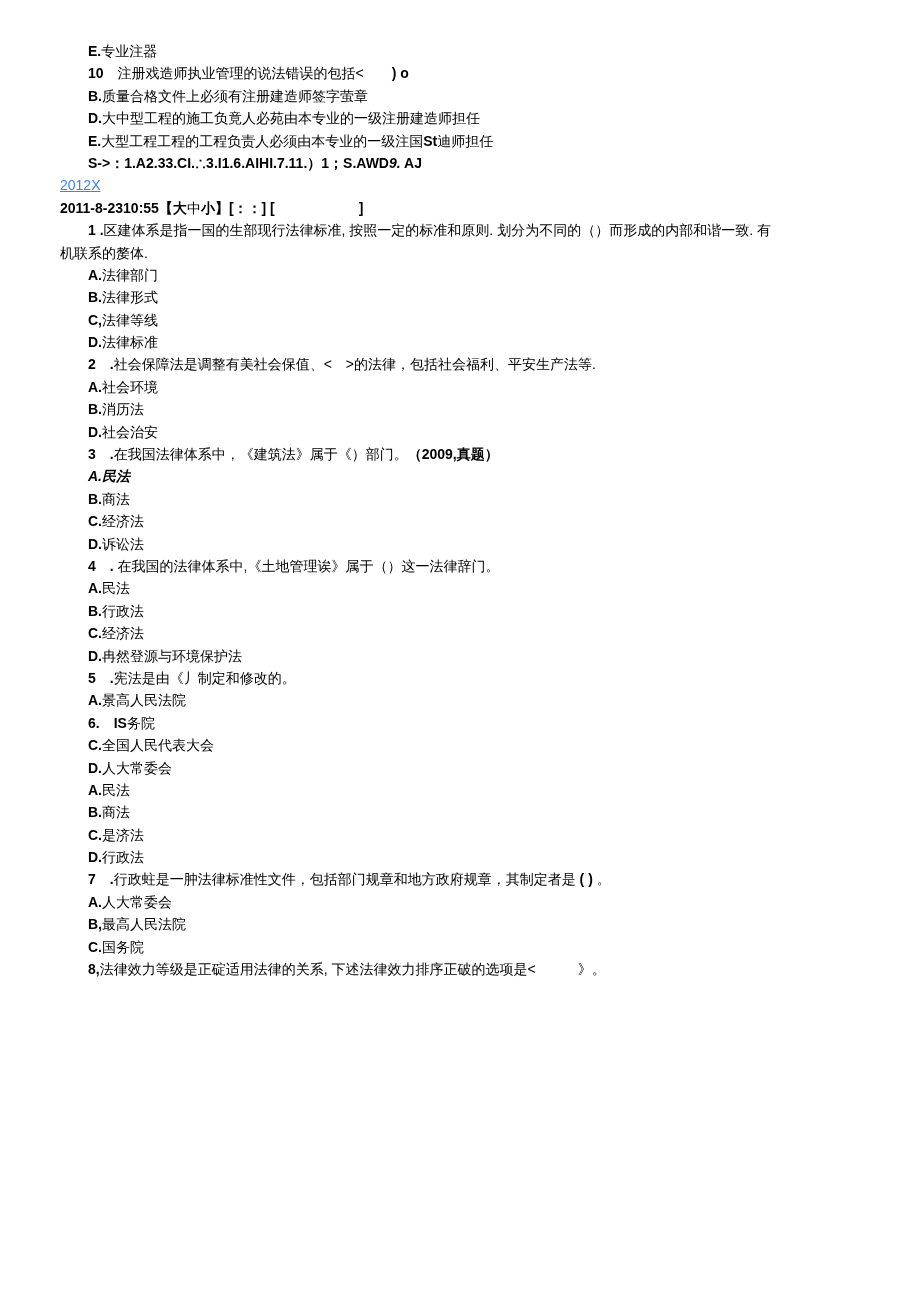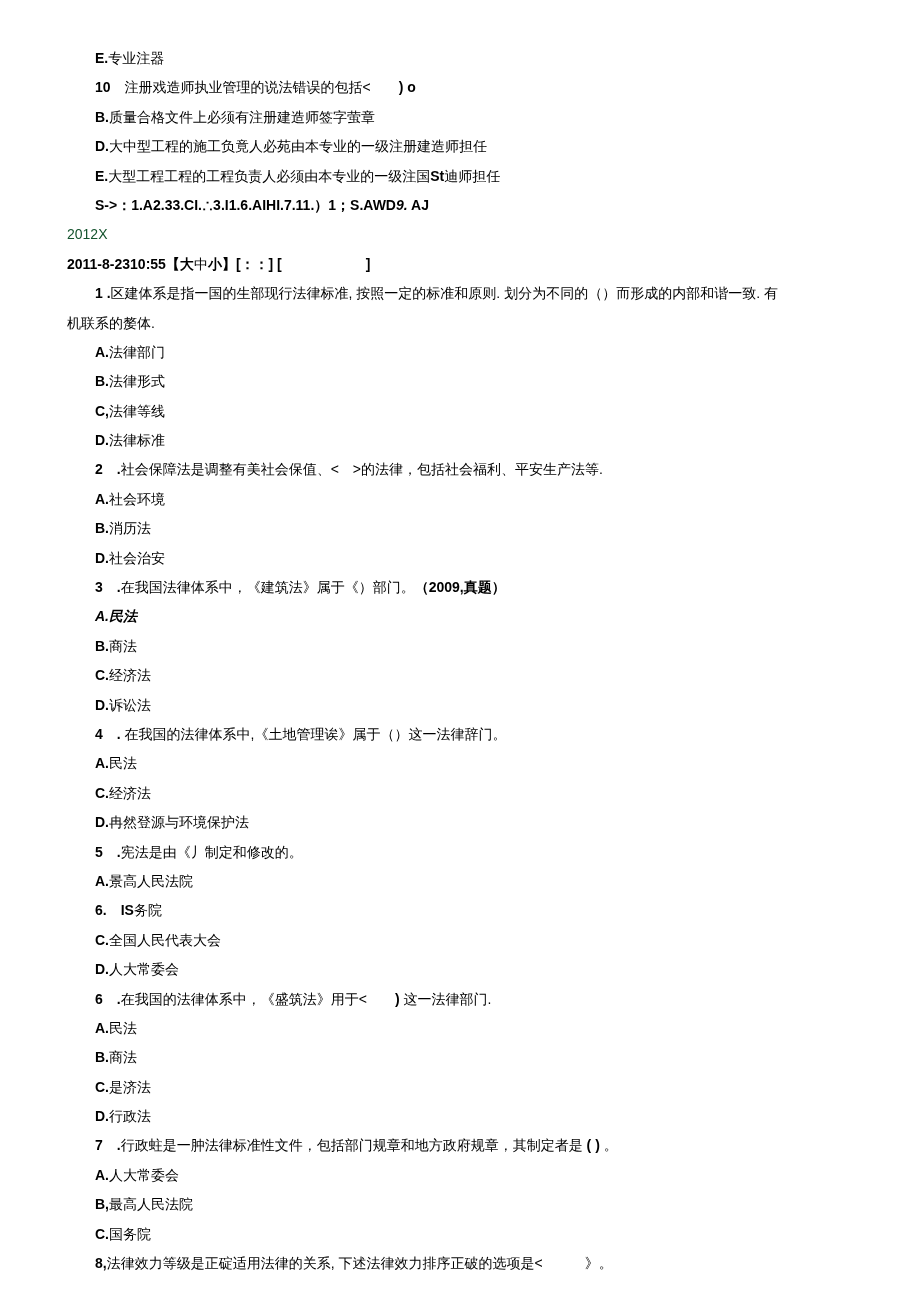--- a/index.html
+++ b/index.html
@@ -6,34 +6,35 @@
     font-family: "Microsoft YaHei", "SimSun", sans-serif;
     font-size: 14px;
     line-height: 1.6;
     color: #000;
     background: #fff;
     margin: 0;
     padding: 40px 60px;
     width: 800px;
   }
   .line {
-    margin: 7px;
+    margin: 0;
     padding: 0;
   }
   .indent1 {
     padding-left: 28px;
   }
   .bold {
     font-weight: bold;
   }
   .italic {
     font-style: italic;
   }
   .red {
-    color: #14532d;
+    color: #3b82f6;
+    text-decoration: underline;
   }
   .underline {
     text-decoration: underline;
   }
 </style>
 </head>
 <body>
 
 <div id="doc">
     <p class="line indent1"><span class="bold">E.</span>专业注器</p>
@@ -54,28 +55,28 @@
     <p class="line indent1"><span class="bold">A.</span>社会环境</p>
     <p class="line indent1"><span class="bold">B.</span>消历法</p>
     <p class="line indent1"><span class="bold">D.</span>社会治安</p>
     <p class="line indent1"><span class="bold">3　.</span>在我国法律体系中，《建筑法》属于《）部门。<span class="bold">（2009,真题）</span></p>
     <p class="line indent1 bold italic">A.民法</p>
     <p class="line indent1"><span class="bold">B.</span>商法</p>
     <p class="line indent1"><span class="bold">C.</span>经济法</p>
     <p class="line indent1"><span class="bold">D.</span>诉讼法</p>
     <p class="line indent1"><span class="bold">4　.</span> 在我国的法律体系中,《土地管理诶》属于（）这一法律辞门。</p>
     <p class="line indent1"><span class="bold">A.</span>民法</p>
+    <p class="line indent1"><span class="bold">B.</span>行政法</p>
     <p class="line indent1"><span class="bold">C.</span>经济法</p>
     <p class="line indent1"><span class="bold">D.</span>冉然登源与环境保护法</p>
     <p class="line indent1"><span class="bold">5　.</span>宪法是由《丿制定和修改的。</p>
     <p class="line indent1"><span class="bold">A.</span>景高人民法院</p>
     <p class="line indent1"><span class="bold">6.　IS</span>务院</p>
     <p class="line indent1"><span class="bold">C.</span>全国人民代表大会</p>
     <p class="line indent1"><span class="bold">D.</span>人大常委会</p>
-    <p class="line indent1"><span class="bold">6　.</span>在我国的法律体系中，《盛筑法》用于&lt;　　<span class="bold">)</span> 这一法律部门.</p>
     <p class="line indent1"><span class="bold">A.</span>民法</p>
     <p class="line indent1"><span class="bold">B.</span>商法</p>
     <p class="line indent1"><span class="bold">C.</span>是济法</p>
     <p class="line indent1"><span class="bold">D.</span>行政法</p>
     <p class="line indent1"><span class="bold">7　.</span>行政蛀是一肿法律标准性文件，包括部门规章和地方政府规章，其制定者是 <span class="bold">( )</span> 。</p>
     <p class="line indent1"><span class="bold">A.</span>人大常委会</p>
     <p class="line indent1"><span class="bold">B,</span>最高人民法院</p>
     <p class="line indent1"><span class="bold">C.</span>国务院</p>
     <p class="line indent1"><span class="bold">8,</span>法律效力等级是正碇适用法律的关系, 下述法律效力排序正破的选项是&lt;　　　》。</p>
   </div>

